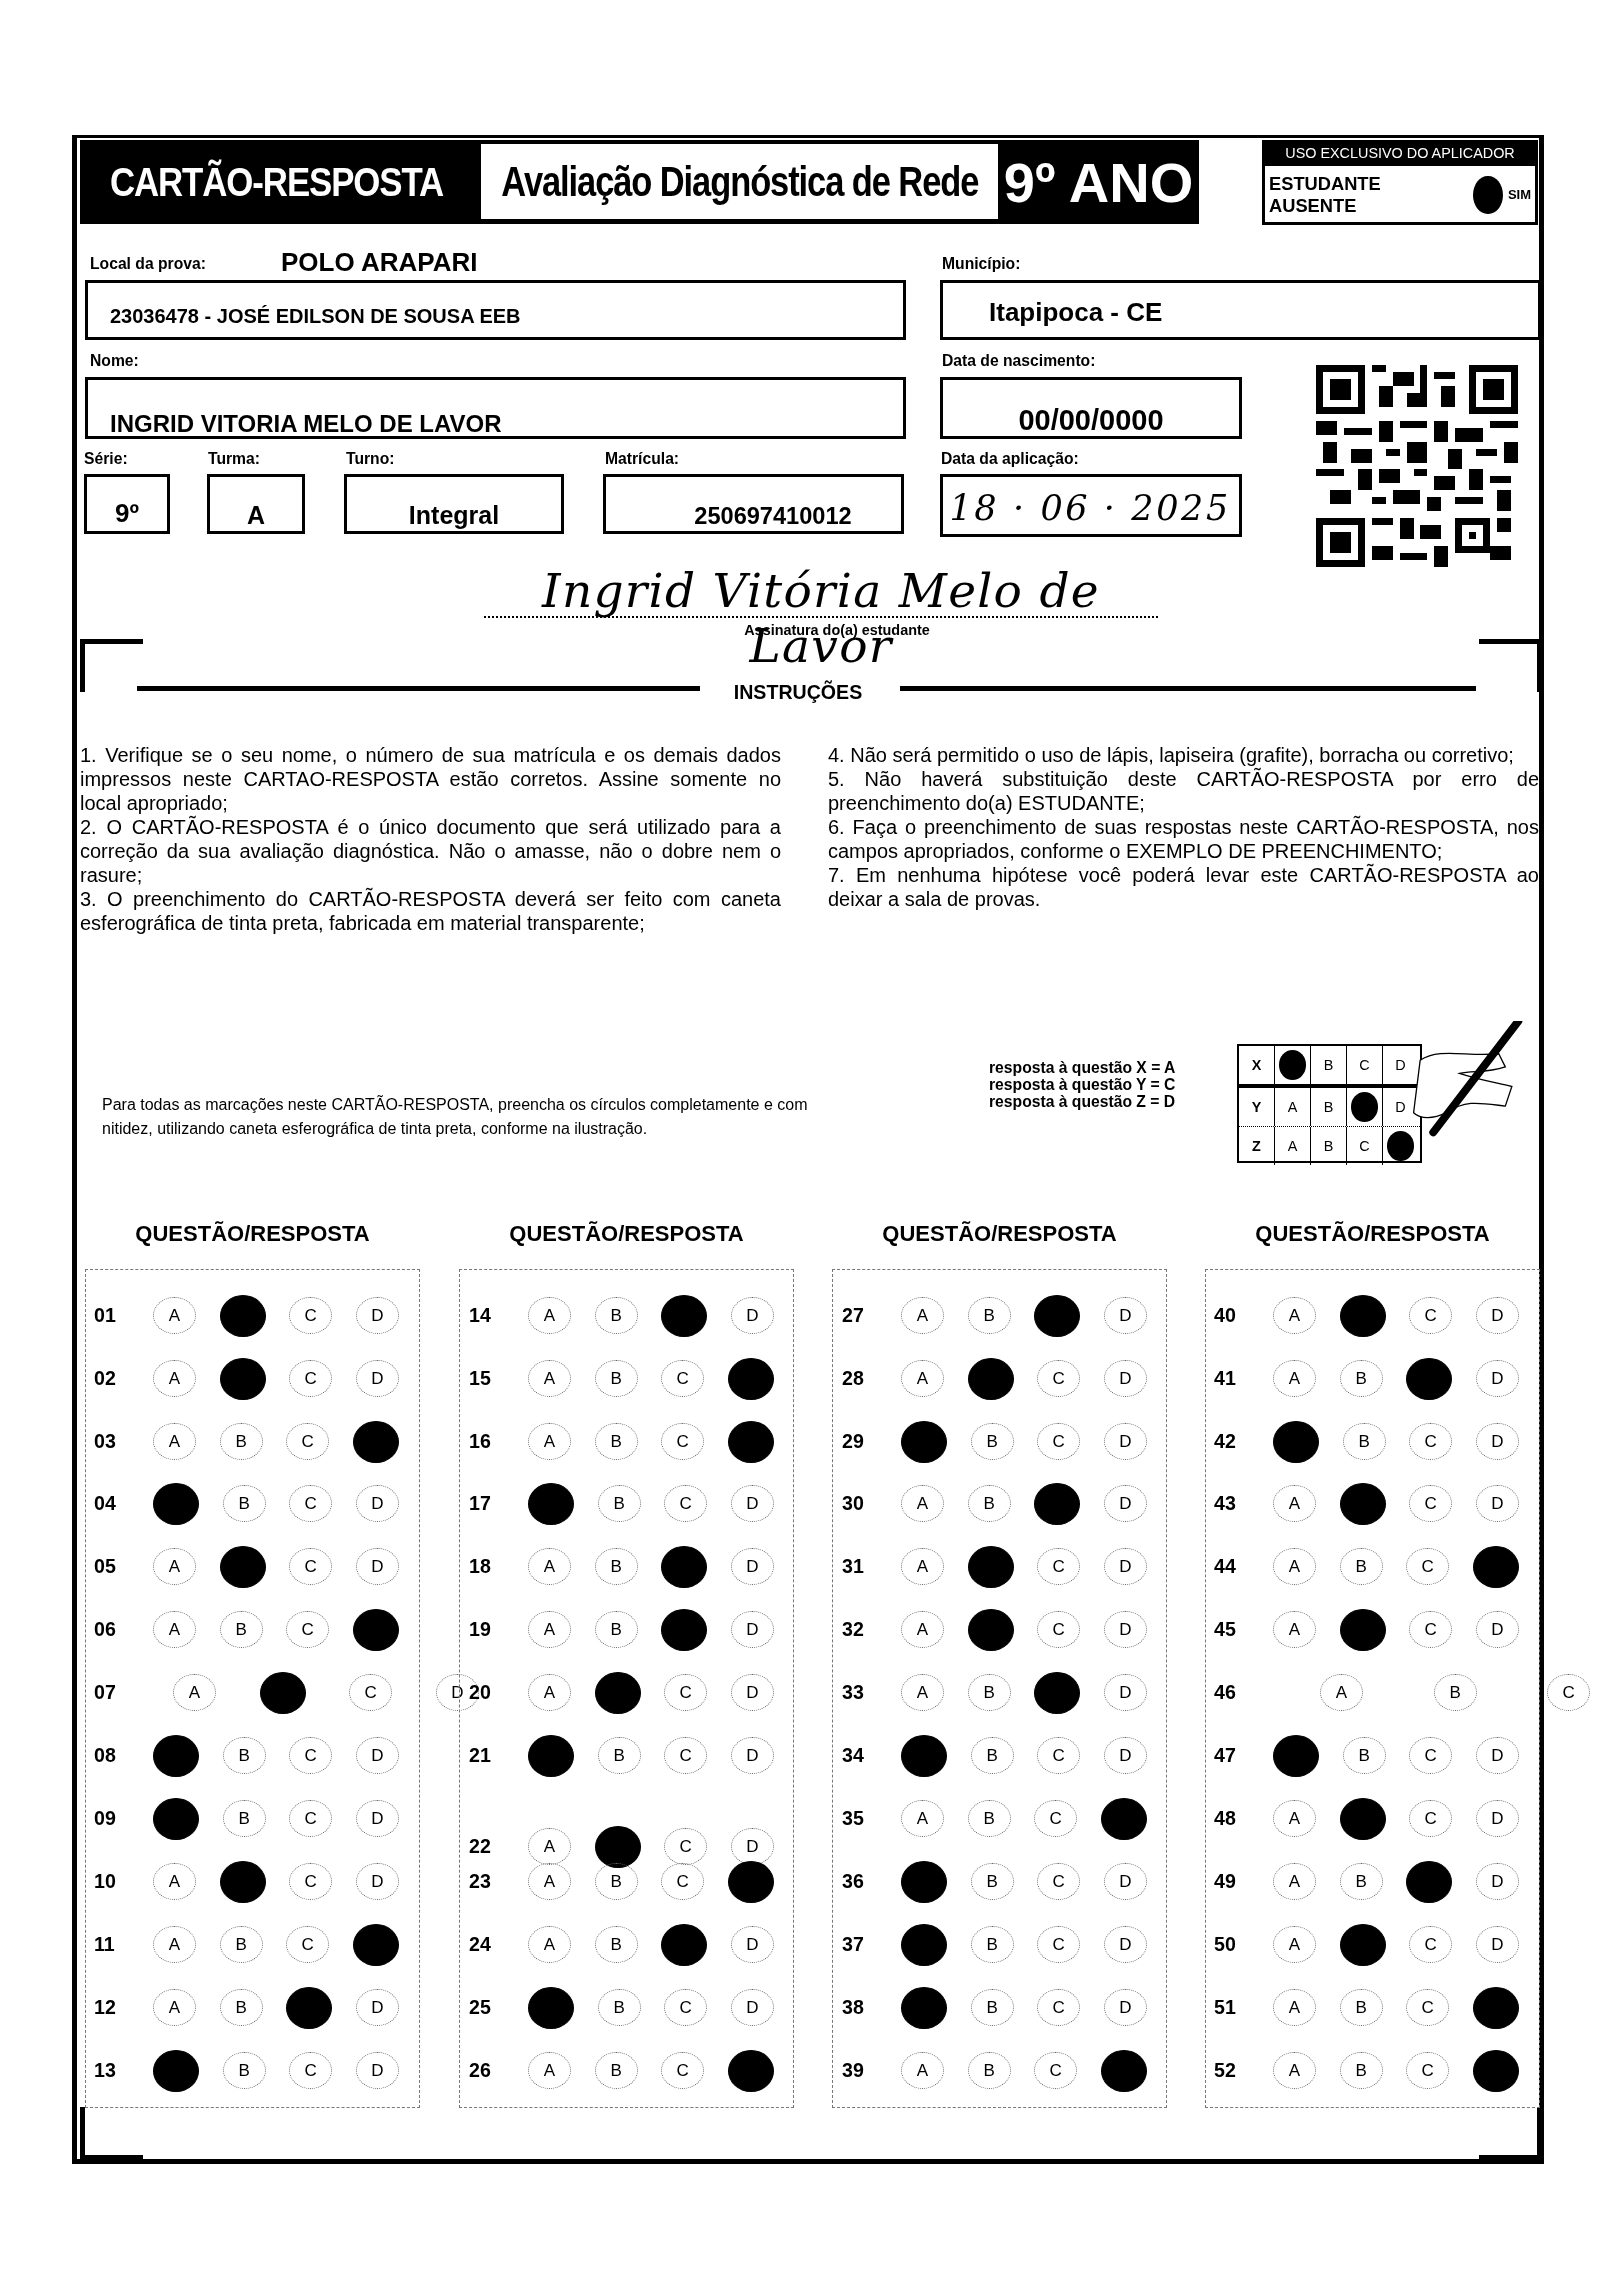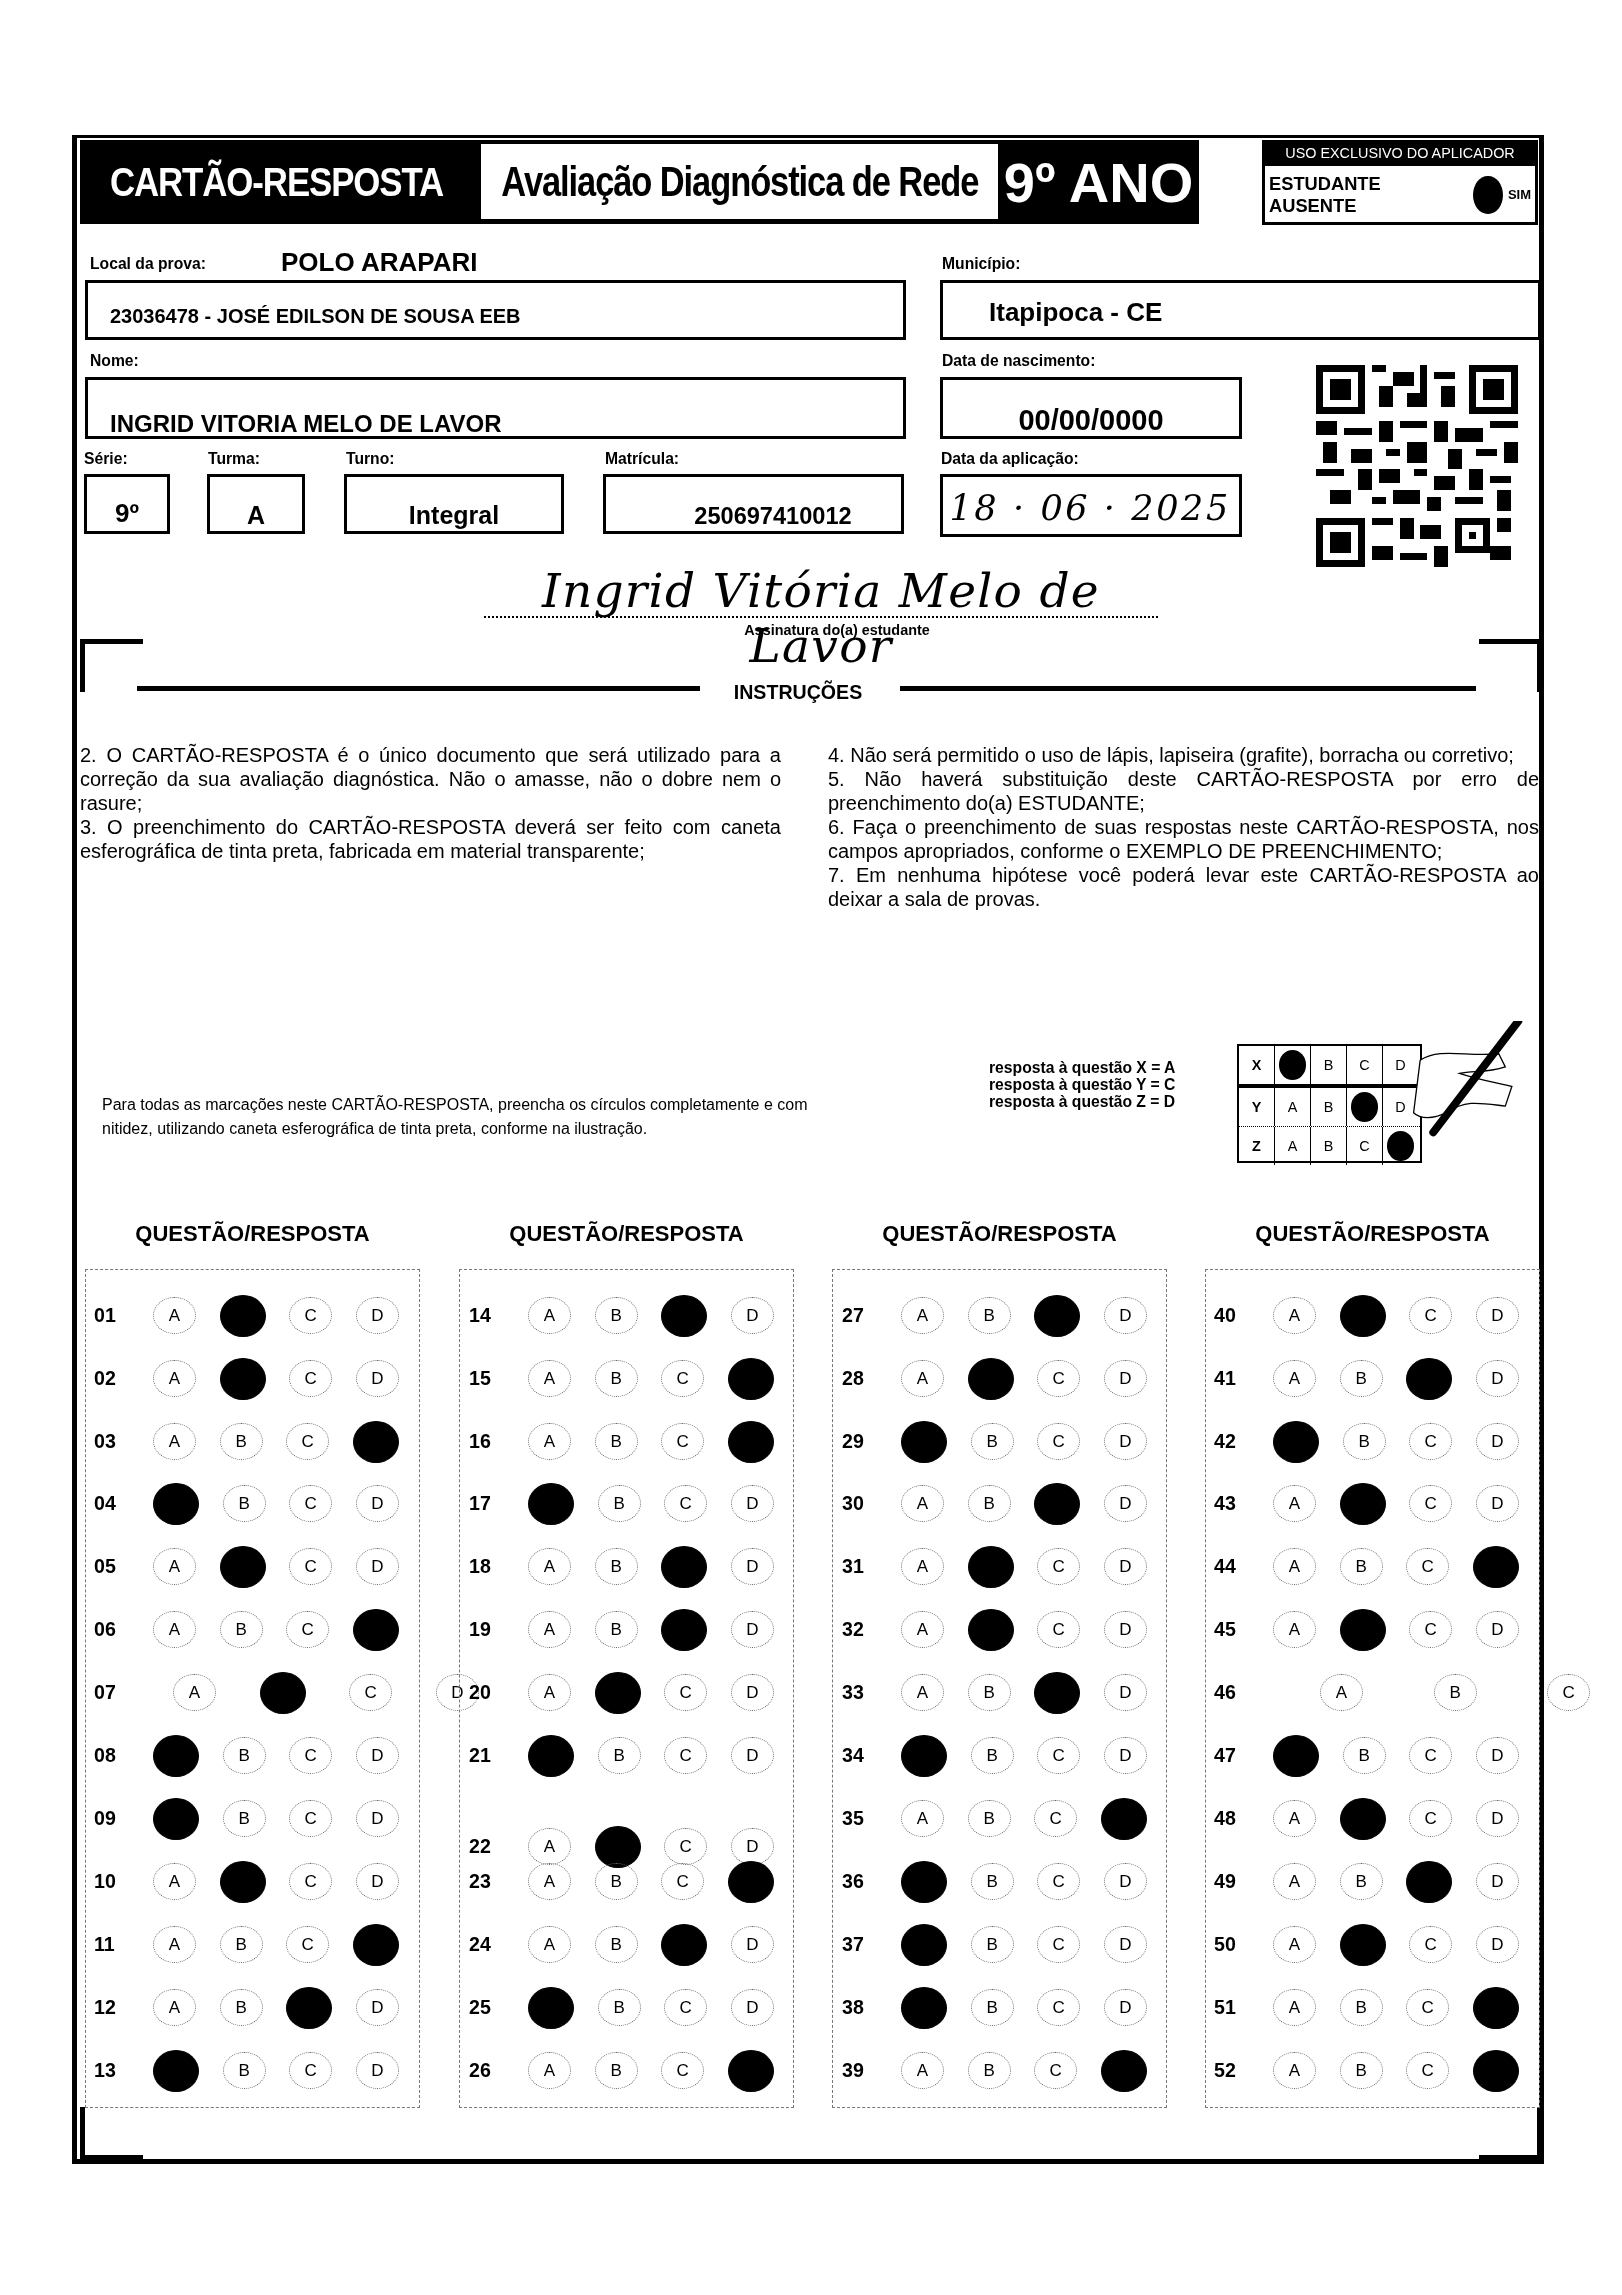--- a/index.html
+++ b/index.html
@@ -175,20 +175,21 @@
 <div class="abs corner" style="left:80px;top:639px;width:58px;height:48px;border-width:5.2px 0 0 5.2px;"></div>
 <div class="abs corner" style="left:1479px;top:639px;width:58px;height:48px;border-width:5.2px 5.2px 0 0;"></div>
 <div class="abs corner" style="left:80px;top:2107px;width:58px;height:48px;border-width:0 0 6.5px 5.2px;"></div>
 <div class="abs corner" style="left:1479px;top:2107px;width:58px;height:48px;border-width:0 5.2px 6.5px 0;"></div>
 
 <div class="abs ibar" style="left:137px;top:686px;width:563px;"></div>
 <div class="abs" style="left:700px;top:681px;width:196px;text-align:center;font-size:19.6px;font-weight:bold;">INSTRUÇÕES</div>
 <div class="abs ibar" style="left:900px;top:686px;width:576px;"></div>
 
 <div class="abs instr" style="left:80px;top:743px;width:701px;">
+  <p>1. Verifique se o seu nome, o número de sua matrícula e os demais dados impressos neste CARTAO-RESPOSTA estão corretos. Assine somente no local apropriado;</p>
   <p>2. O CARTÃO-RESPOSTA é o único documento que será utilizado para a correção da sua avaliação diagnóstica. Não o amasse, não o dobre nem o rasure;</p>
   <p>3. O preenchimento do CARTÃO-RESPOSTA deverá ser feito com caneta esferográfica de tinta preta, fabricada em material transparente;</p>
 </div>
 <div class="abs instr" style="left:828px;top:743px;width:711px;">
   <p>4. Não será permitido o uso de lápis, lapiseira (grafite), borracha ou corretivo;</p>
   <p>5. Não haverá substituição deste CARTÃO-RESPOSTA por erro de preenchimento do(a) ESTUDANTE;</p>
   <p>6. Faça o preenchimento de suas respostas neste CARTÃO-RESPOSTA, nos campos apropriados, conforme o EXEMPLO DE PREENCHIMENTO;</p>
   <p>7. Em nenhuma hipótese você poderá levar este CARTÃO-RESPOSTA ao deixar a sala de provas.</p>
 </div>
 

